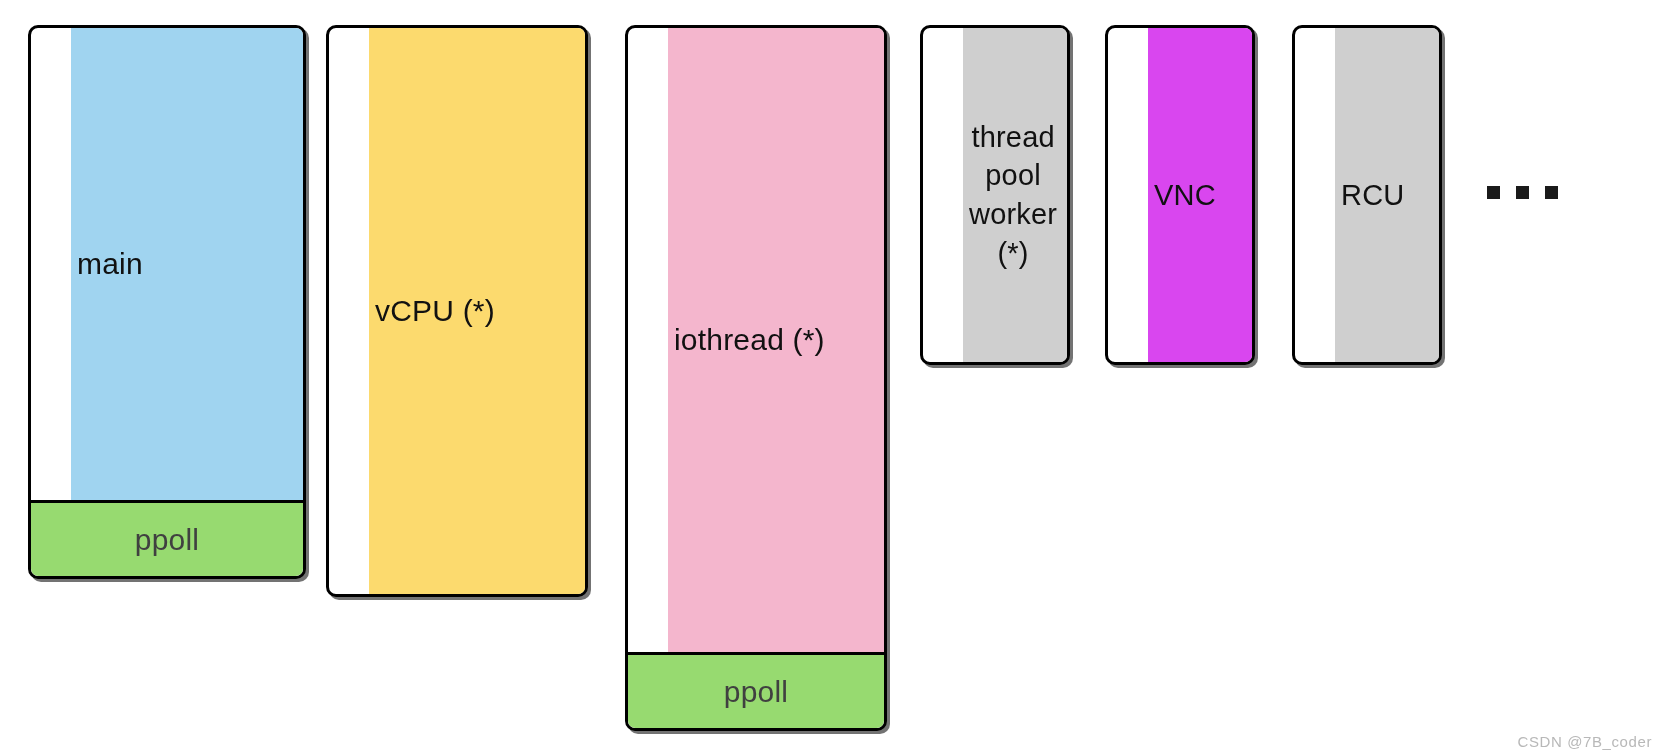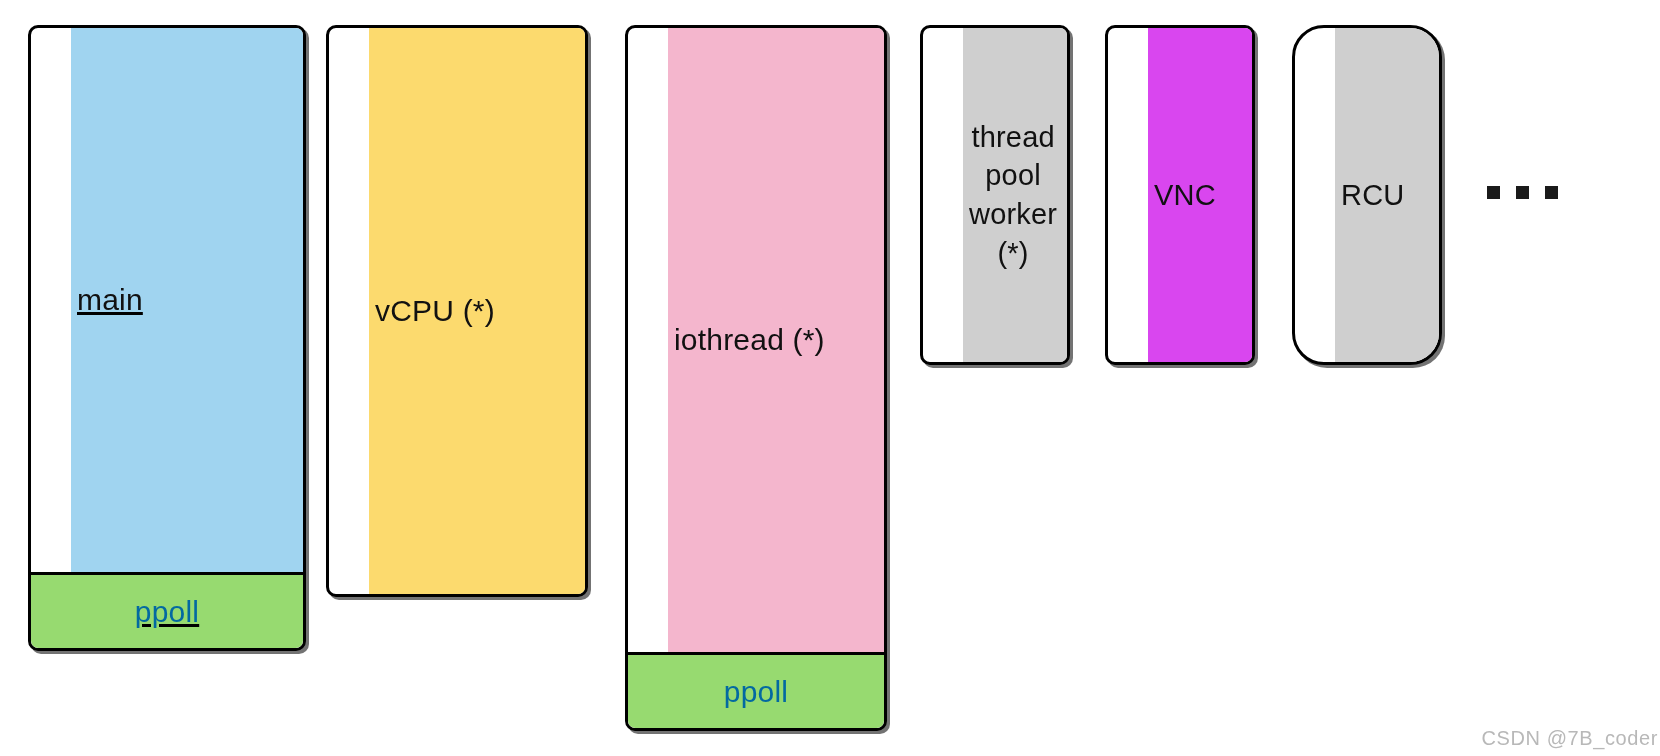--- a/index.html
+++ b/index.html
@@ -66,21 +66,21 @@
     border-top: 3px solid #000000;
     border-radius: 0 0 7px 7px;
     display: flex;
     align-items: center;
     justify-content: center;
     height: 76px;
   }
 
   .footer-label {
     font-size: 30px;
-    color: #0369a1;
+    color: #404040;
     letter-spacing: 0.2px;
     text-align: center;
   }
 
   
   .aux-box .thread-body {
     align-items: center;
   }
   .aux-box .thread-label {
     font-size: 29px;
@@ -97,34 +97,34 @@
   .ellipsis-dot {
     width: 13px;
     height: 13px;
     background: #1a1a1a;
     display: block;
   }
 
   
   #watermark {
     position: absolute;
-    right: 2px;
+    right: 8px;
     bottom: 6px;
-    font-size: 20px;
+    font-size: 15px;
     color: #b8b8b8;
     letter-spacing: 0.6px;
     user-select: none;
   }
 </style>
 </head>
 <body style="background: rgb(255, 255, 255);">
 
 <div id="canvas">
 
-  <div class="thread-box" id="box-main" style="left: 28px; top: 25px; width: 278px; height: 626px; border-color: rgb(0, 0, 0); text-decoration: underline;">
+  <div class="thread-box" id="box-main" style="left: 28px; top: 25px; width: 278px; height: 554px; border-color: rgb(0, 0, 0);">
     <div class="thread-body" id="body-main" style="background: rgb(160, 212, 240);">
       <span class="thread-label">main</span>
     </div>
     <div class="thread-footer" id="footer-main" style="background: rgb(151, 218, 112);">
       <span class="footer-label">ppoll</span>
     </div>
   </div>
 
   <div class="thread-box" id="box-vcpu" style="left: 326px; top: 25px; width: 262px; height: 572px; border-color: rgb(0, 0, 0);">
     <div class="thread-body" id="body-vcpu" style="background: rgb(252, 218, 110);">
@@ -149,21 +149,21 @@
 (*)</span>
     </div>
   </div>
 
   <div class="thread-box aux-box" id="box-vnc" style="left: 1105px; top: 25px; width: 150px; height: 340px; border-color: rgb(0, 0, 0);">
     <div class="thread-body" id="body-vnc" style="background: #d946ef;">
       <span class="thread-label">VNC</span>
     </div>
   </div>
 
-  <div class="thread-box aux-box" id="box-rcu" style="left: 1292px; top: 25px; width: 150px; height: 340px; border-color: rgb(0, 0, 0); border-radius: 32px;">
+  <div class="thread-box aux-box" id="box-rcu" style="left: 1292px; top: 25px; width: 150px; height: 340px; border-color: rgb(0, 0, 0);">
     <div class="thread-body" id="body-rcu" style="background: rgb(207, 207, 207);">
       <span class="thread-label">RCU</span>
     </div>
   </div>
 
   <div id="ellipsis" title="..." style="left: 1487px; top: 186px;">
     <span class="ellipsis-dot"></span>
     <span class="ellipsis-dot"></span>
     <span class="ellipsis-dot"></span>
   </div>

